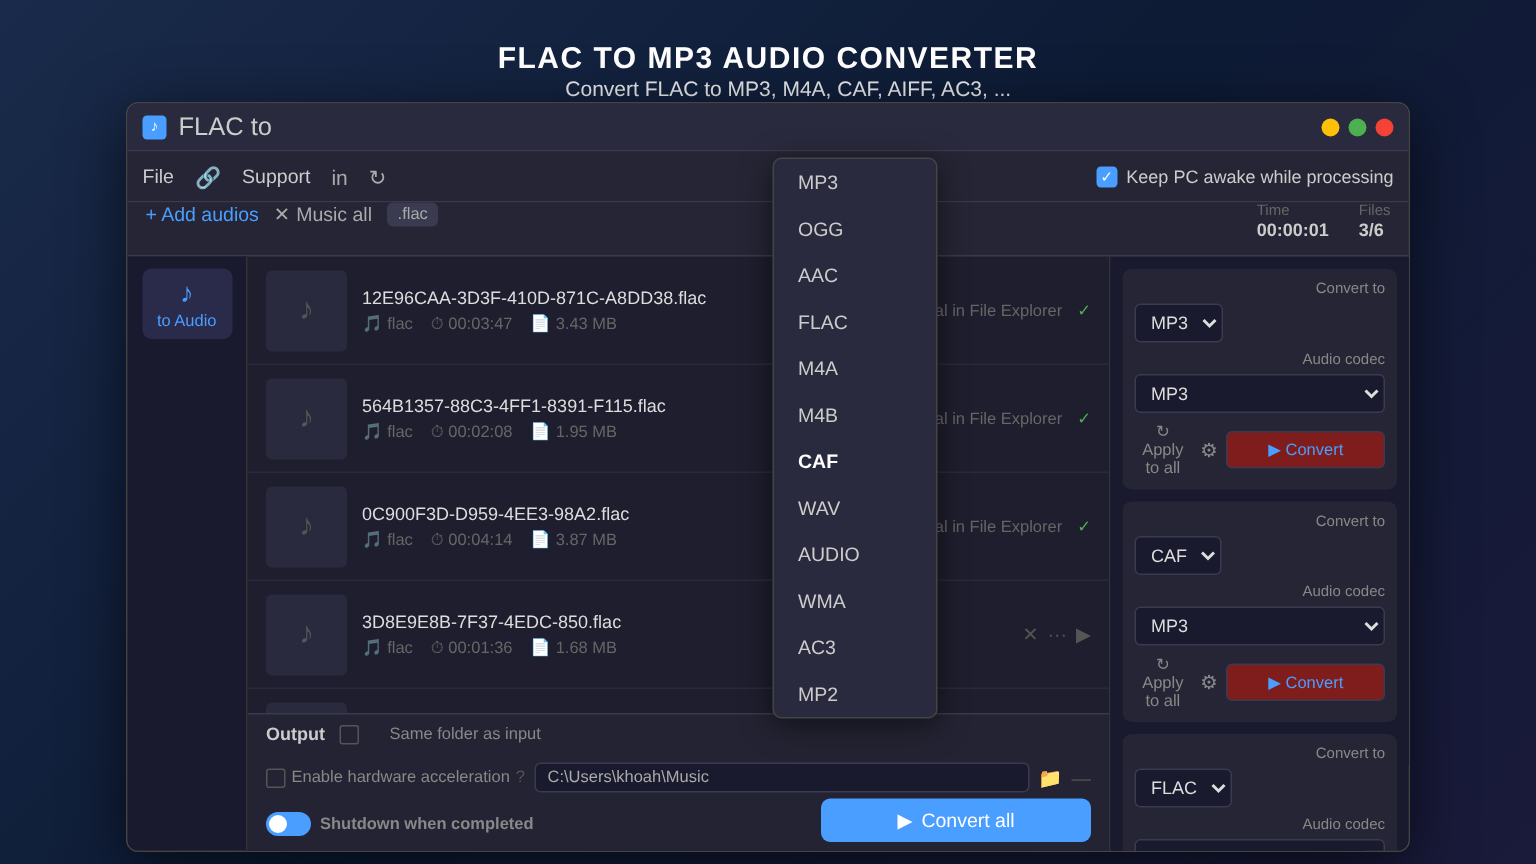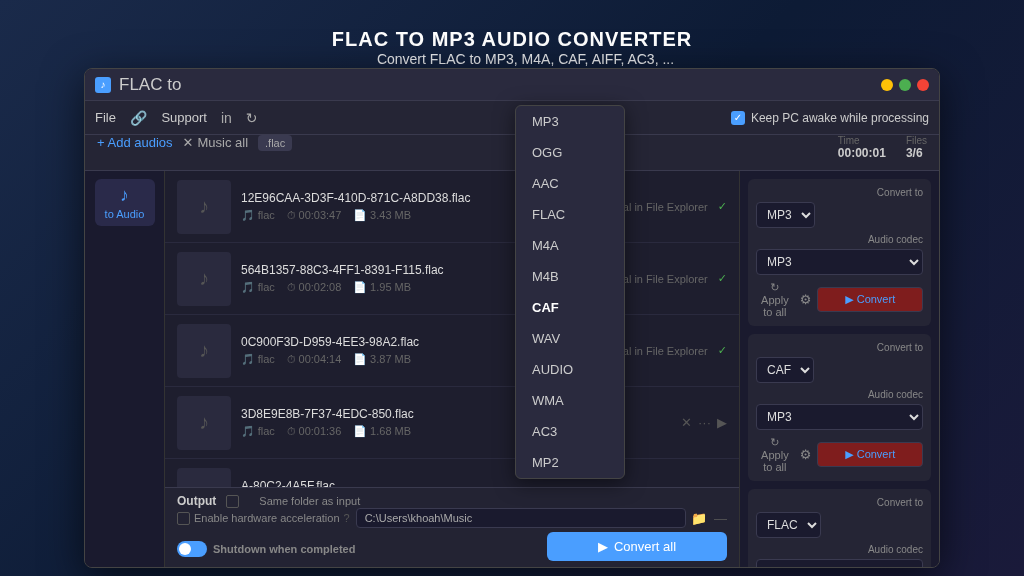--- a/index.html
+++ b/index.html
@@ -193,21 +193,21 @@
 
     
     .output-bar {
       position: absolute;
       bottom: 0; left: 0; right: 0;
       background: #232333;
       border-top: 1px solid #3a3a4e;
       padding: 6px 12px;
     }
     .output-row1 {
-      display: flex; align-items: center; gap: 10px; margin-bottom: 0;
+      display: flex; align-items: center; gap: 10px; margin-bottom: 12px;
     }
     .output-label { color: #ccc; font-size: 12px; font-weight: 600; }
     .same-folder { display: flex; align-items: center; gap: 20px; color: #888; font-size: 11px; }
     .hw-accel { display: flex; align-items: center; gap: 4px; color: #888; font-size: 11px; }
     .checkbox-empty { width: 13px; height: 13px; border: 1px solid #555; border-radius: 2px; }
     .output-path {
       background: #1a1a2e; border: 1px solid #3a3a50;
       color: #aaa; font-size: 11px;
       padding: 3px 8px; border-radius: 4px; flex: 1;
     }

